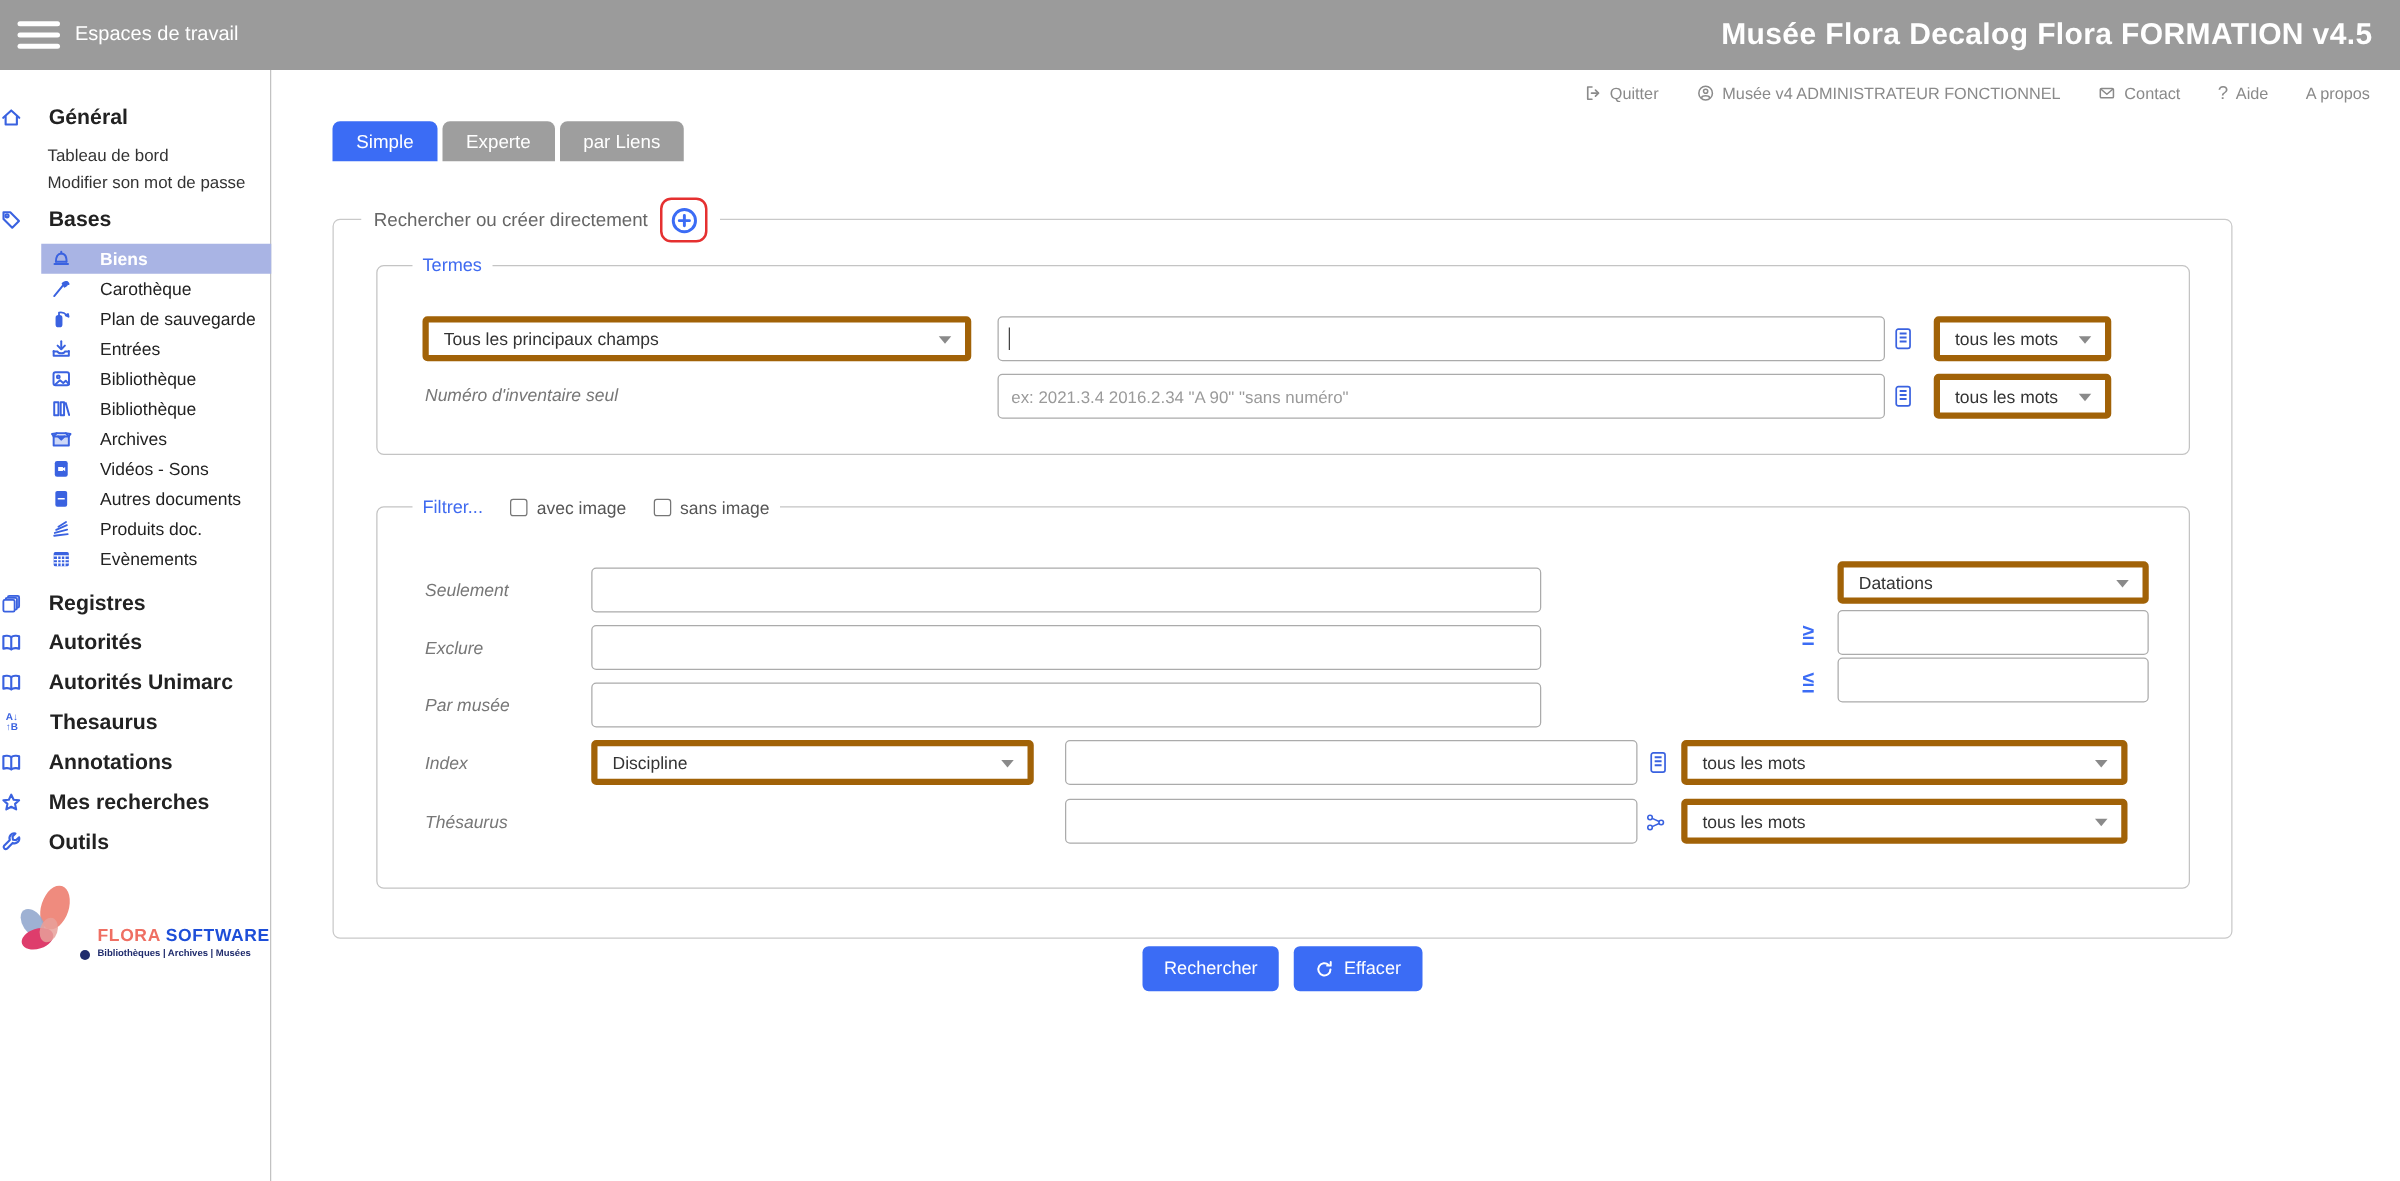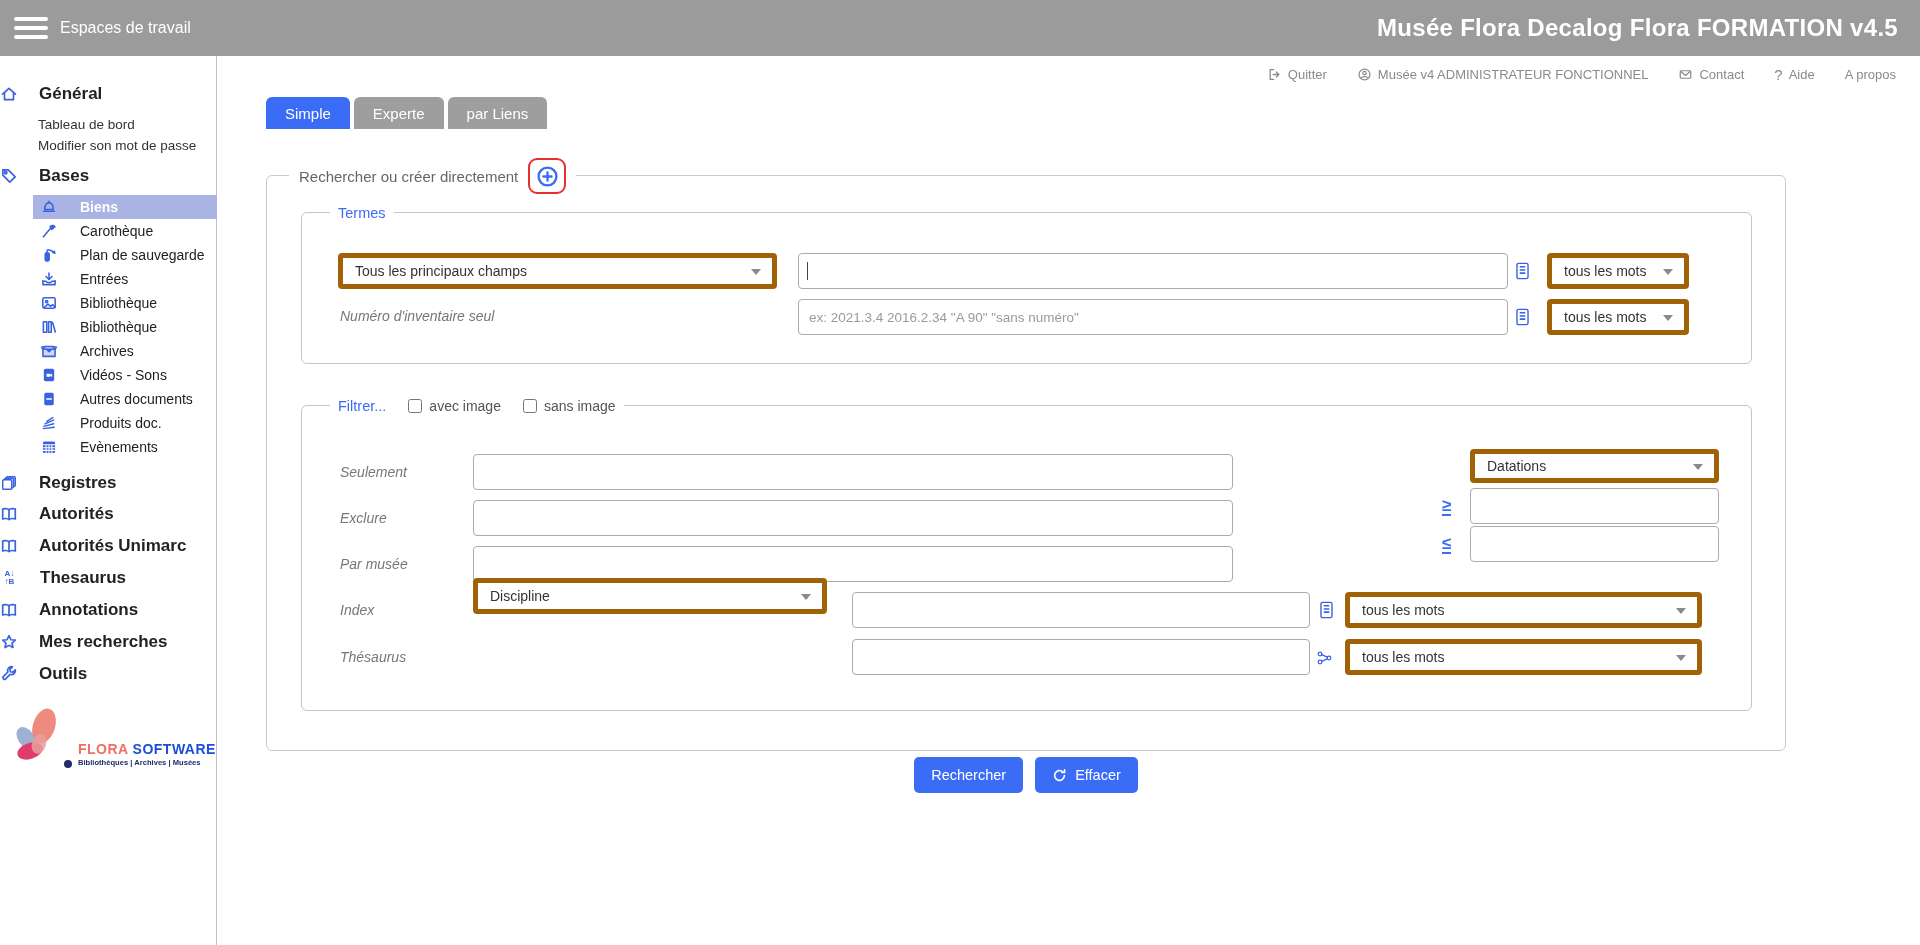--- a/index.html
+++ b/index.html
@@ -449,21 +449,21 @@
       <span class="flabel" style="left:38px; top:58px;">Seulement</span>
       <input class="inp" style="left: 171px; top: 48px; width: 760px;">
 
       <span class="flabel" style="left:38px; top:104px;">Exclure</span>
       <input class="inp" style="left: 171px; top: 94px; width: 760px;">
 
       <span class="flabel" style="left:38px; top:150px;">Par musée</span>
       <input class="inp" style="left: 171px; top: 140px; width: 760px;">
 
       <span class="flabel" style="left:38px; top:196px;">Index</span>
-      <div class="sel" style="left:171px; top:172px; width:354px;">
+      <div class="sel" style="left:171px; top:186px; width:354px;">
         <span>Discipline</span>
         <span class="caret"></span>
       </div>
       <input class="inp" style="left: 550px; top: 186px; width: 458px;">
       <span class="mini-icn" style="left:1016px; top:194px;">
         <svg viewBox="0 0 16 18" fill="none" stroke="#3a62e0" stroke-width="1.3" stroke-linejoin="round">
             <rect x="2.8" y="1.8" width="10.4" height="14.4" rx="1.6"></rect>
             <path d="M5.4 5h5.2M5.4 8h5.2M5.4 11h5.2" stroke-width="1.5"></path>
           </svg>
       </span>

